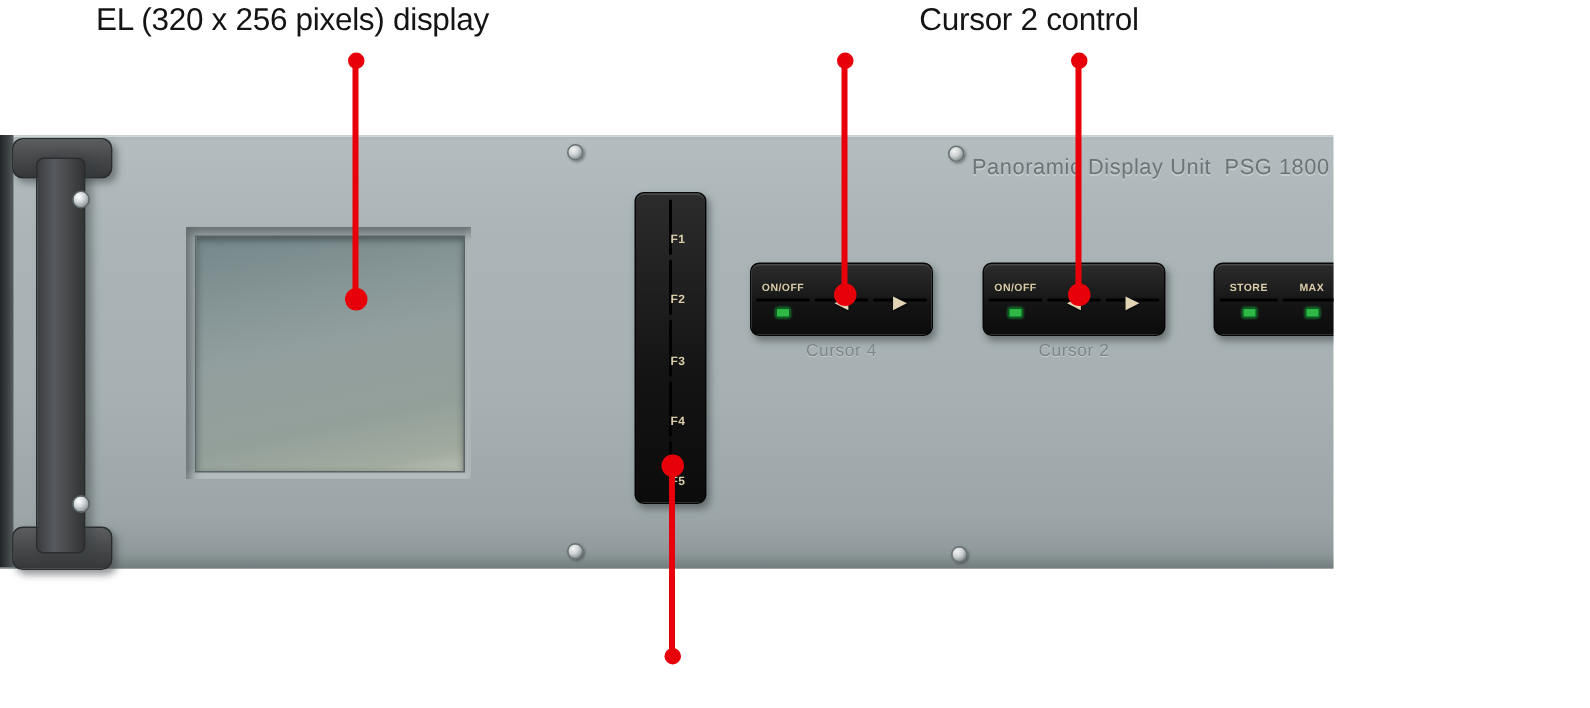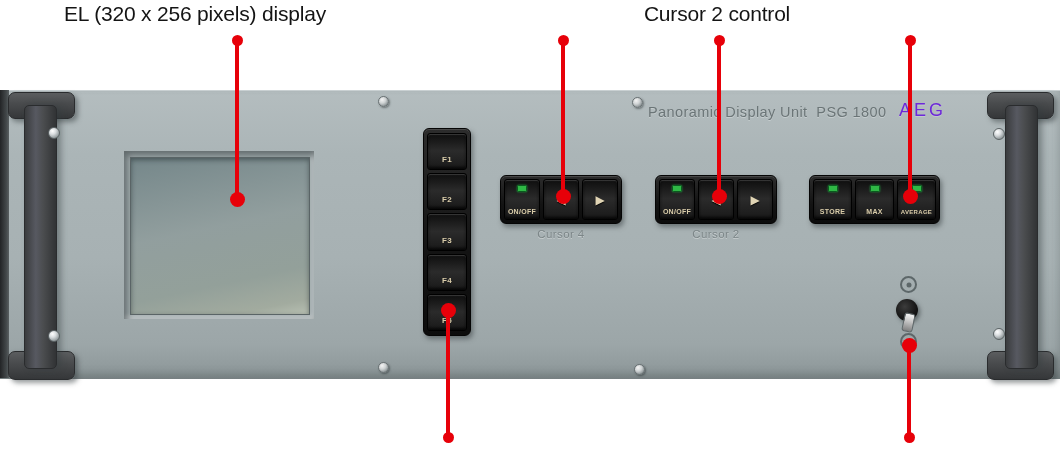--- a/index.html
+++ b/index.html
@@ -1,16 +1,16 @@
 <!DOCTYPE html>
 <html><head>
 <meta charset="utf-8">
 <style>
   html,body{margin:0;padding:0;background:#fff;}
-  .stage{position:relative;width:1060px;height:472px;background:#fff;overflow:hidden;
+  .stage{position:relative;width:889px;height:472px;background:#fff;overflow:hidden;
          font-family:"Liberation Sans",sans-serif;}
 
   
   .ann{position:absolute;font-size:21px;color:#141414;text-align:center;
        letter-spacing:-0.2px;white-space:nowrap;}
 
   
   .cl-line{position:absolute;width:4px;background:#e70009;border-radius:2px;z-index:40;}
   .cl-dot{position:absolute;border-radius:50%;background:#e70009;z-index:41;}
 
@@ -39,21 +39,21 @@
   
   .disp-bezel{position:absolute;left:124px;top:151px;width:190px;height:168px;background:#a3adaf;
     box-shadow:inset 3px 4px 7px rgba(28,36,38,.5),inset -2px -3px 4px rgba(255,255,255,.35);z-index:4;}
   .disp-screen{position:absolute;left:130px;top:157px;width:178px;height:156px;
     background:linear-gradient(168deg,#75878a 0%,#86959399 45%,#93a09a 75%,#a2ab9f 92%,#b7bfb2 100%);
     border:1px solid #5a6466;box-shadow:inset 0 2px 5px rgba(18,26,28,.45);z-index:5;}
 
   
   .bezel{position:absolute;background:linear-gradient(180deg,#2c2c2c 0%,#131313 60%,#0c0c0c 100%);
     border:1px solid #050505;border-radius:6px;padding:3px;display:flex;gap:3px;box-sizing:border-box;
-    box-shadow:2px 3px 5px rgba(56,64,66,.55),inset 0 1px 0 rgba(255,255,255,.14);z-index:6;}
+    box-shadow:2px 3px 5px rgba(56,64,66,.55),inset 0 1px 0 rgba(255,255,255,.14);z-index:6;align-items:center;}
   .key{position:relative;flex:1;border-radius:3px;border:1px solid #000;
     background:linear-gradient(180deg,#0e0e0e 0%,#2b2b2b 48%,#191919 100%);
     box-shadow:inset 0 1px 1px rgba(255,255,255,.18),inset 0 -2px 3px rgba(0,0,0,.75);}
   .key-label{position:absolute;bottom:4px;left:0;width:100%;text-align:center;
     color:#d9cca9;font-size:7px;font-weight:700;letter-spacing:.3px;}
   .arrow{position:absolute;inset:0;display:flex;align-items:center;justify-content:center;
     color:#e0d4b4;font-size:12px;padding-top:1px;text-shadow:0 1px 1px #000;}
   .led{position:absolute;top:5px;left:50%;transform:translateX(-50%);width:8px;height:5px;
     background:#2fb845;border:1px solid #0b5a1f;border-radius:1.5px;box-shadow:0 0 2px rgba(40,200,80,.8);}
   .fkeys{flex-direction:column;padding:4px 3px;}
@@ -79,21 +79,21 @@
     border:1px solid #5f6769;transform:rotate(12deg);}
   .pwr-mark{position:absolute;left:905px;top:327px;width:4px;height:4px;border-radius:50%;
     background:#5d6769;z-index:6;}
 </style>
 </head>
 <body>
 
 <div class="stage">
 
   <div class="ann" style="left:30px;top:2px;width:330px;">EL (320 x 256 pixels) display</div>
-  <div class="ann" style="left:617px;top:2px;width:200px;">Cursor 2 control</div>
+  <div class="ann" style="left:586px;top:2px;width:200px;">Cursor 2 control</div>
 
 
   <div class="cl-dot" style="left:232px;top:35px;width:11px;height:11px;"></div>
   <div class="cl-line" style="left:235px;top:40px;height:159px;"></div>
   <div class="cl-dot" style="left:230px;top:192px;width:15px;height:15px;"></div>
 
   <div class="cl-dot" style="left:558px;top:35px;width:11px;height:11px;"></div>
   <div class="cl-line" style="left:561px;top:40px;height:156px;"></div>
   <div class="cl-dot" style="left:556px;top:189px;width:15px;height:15px;"></div>
 

